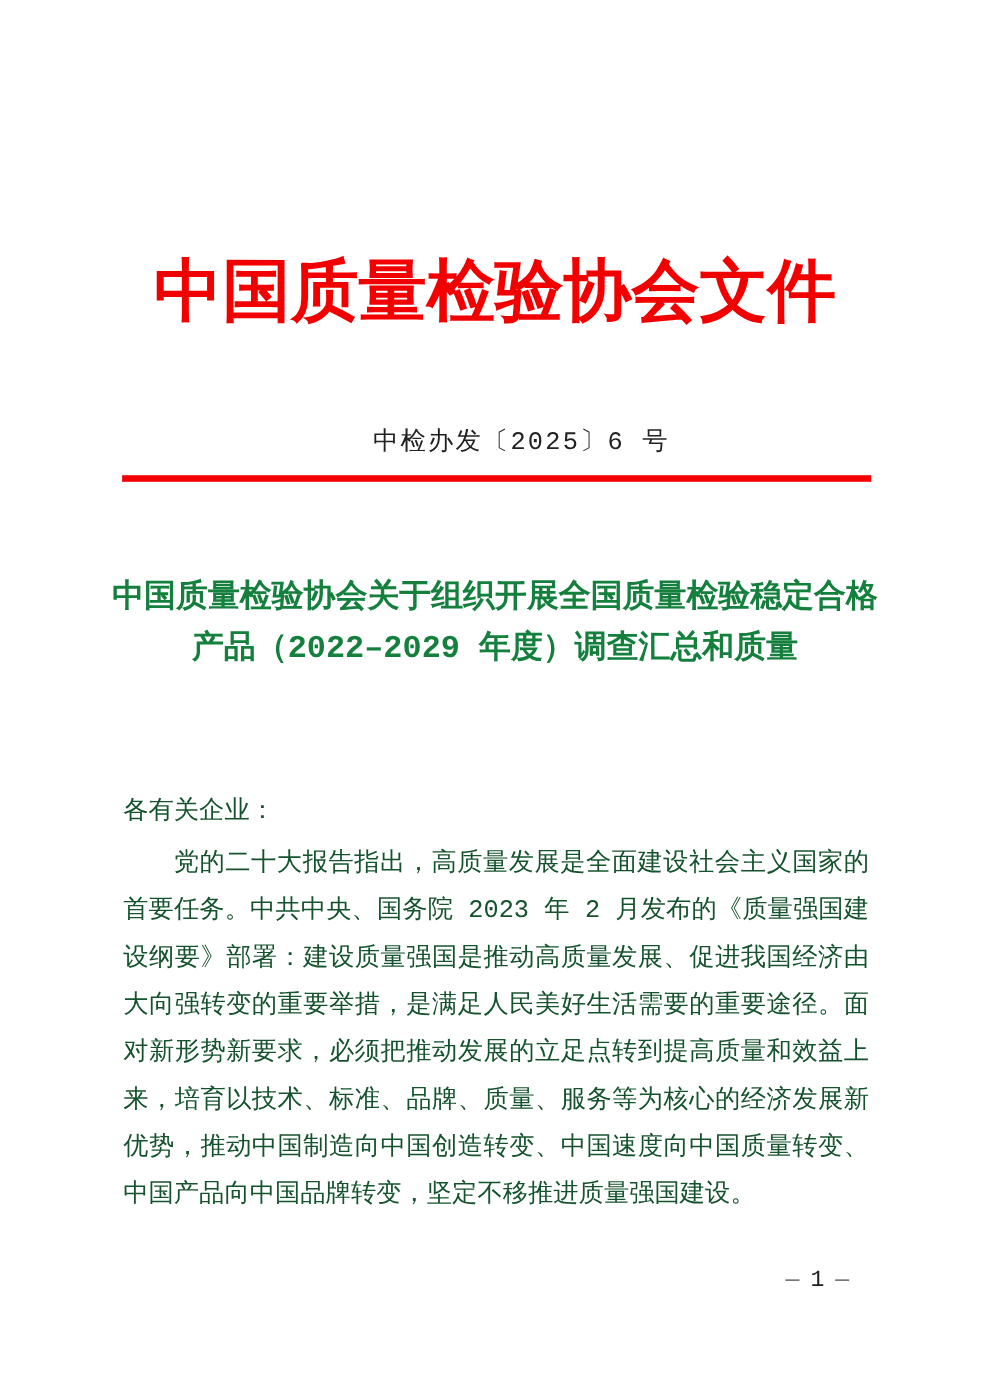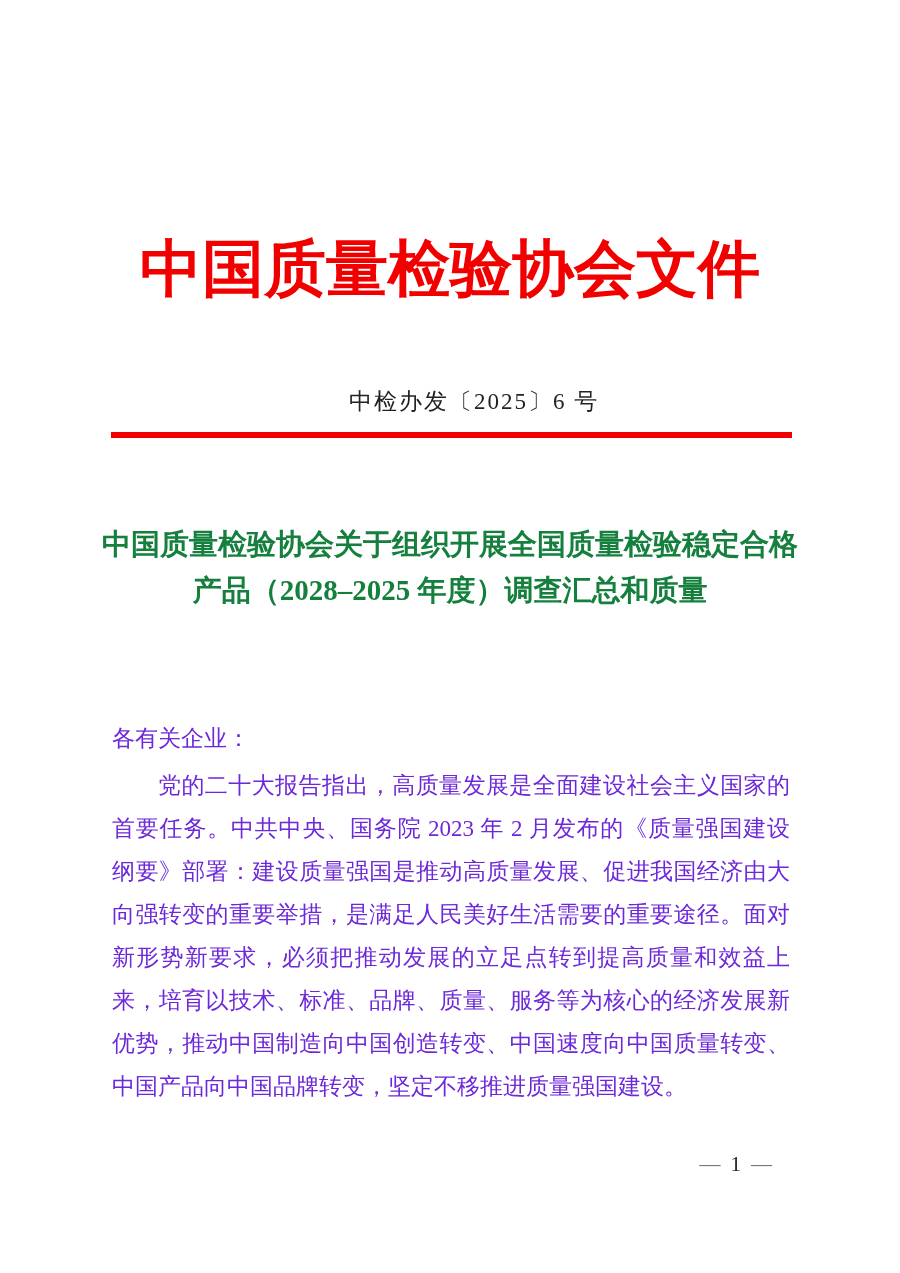--- a/index.html
+++ b/index.html
@@ -5,21 +5,21 @@
   * { margin: 0; padding: 0; box-sizing: border-box; }
   html, body { background: #ffffff; }
 
   .page {
     position: relative;
     width: 900px;
     height: 1273px;
     margin: 0 auto;
     background: #ffffff;
     color: #1d1d1d;
-    font-family: Liberation Serif, serif;
+    font-family: Liberation Mono, monospace;
     overflow: hidden;
   }
 
   .letterhead-title {
     position: absolute;
     top: 232px;
     left: 0;
     width: 100%;
     text-align: center;
     font-size: 62px;
@@ -64,21 +64,21 @@
     color: #15803d;
   }
 
   .body-text {
     position: absolute;
     top: 717px;
     left: 112px;
     width: 678px;
     font-size: 23px;
     line-height: 43px;
-    color: #6d28d9;
+    color: #14532d;
     text-align: justify;
     text-justify: inter-character;
   }
 
   .salutation {
     text-align: left;
     text-indent: 0;
   }
 
   .para {
@@ -107,21 +107,21 @@
 <div class="page">
 
   <div class="letterhead-title">中国质量检验协会文件</div>
 
   <div class="doc-number">中检办发〔2025〕6 号</div>
 
   <div class="red-rule"></div>
 
   <div class="notice-title">
     <div>中国质量检验协会关于组织开展全国质量检验稳定合格</div>
-    <div>产品（2028–2025 年度）调查汇总和质量</div>
+    <div>产品（2022–2029 年度）调查汇总和质量</div>
   </div>
 
   <div class="body-text">
     <p class="salutation">各有关企业：</p>
     <p class="para">党的二十大报告指出，高质量发展是全面建设社会主义国家的首要任务。中共中央、国务院 2023 年 2 月发布的《质量强国建设纲要》部署：建设质量强国是推动高质量发展、促进我国经济由大向强转变的重要举措，是满足人民美好生活需要的重要途径。面对新形势新要求，必须把推动发展的立足点转到提高质量和效益上来，培育以技术、标准、品牌、质量、服务等为核心的经济发展新优势，推动中国制造向中国创造转变、中国速度向中国质量转变、中国产品向中国品牌转变，坚定不移推进质量强国建设。</p>
   </div>
 
   <div class="page-footer">
     <span class="dash">—</span>
     <span class="num">1</span>

